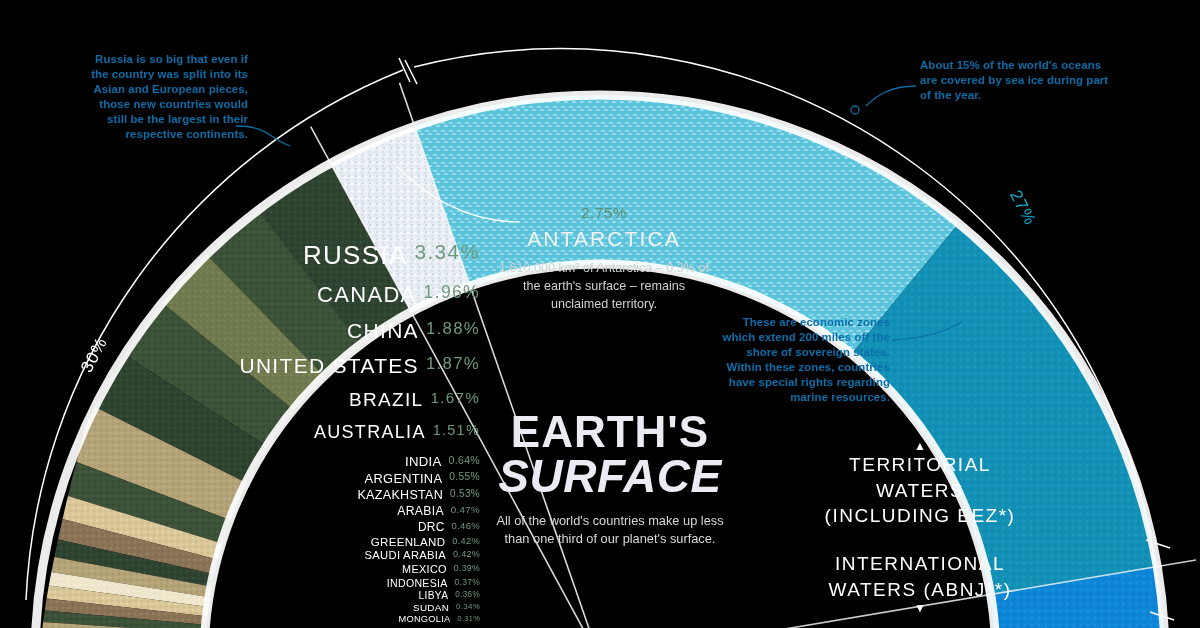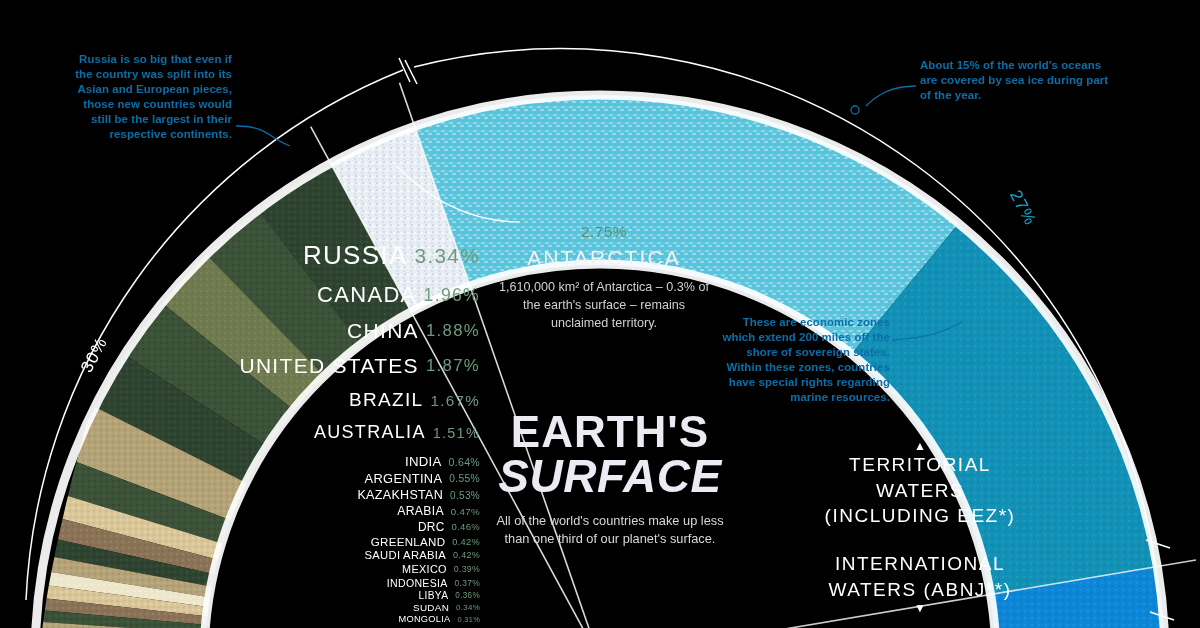--- a/index.html
+++ b/index.html
@@ -1,36 +1,36 @@
 <!DOCTYPE html>
 <html><head>
 <meta charset="utf-8">
 <style>
   html,body{margin:0;padding:0;background:#000;}
   body{width:1200px;height:628px;overflow:hidden;font-family:"Liberation Sans",sans-serif;}
   #stage{position:relative;width:1200px;height:628px;background:#000;overflow:hidden;}
   svg.chart{position:absolute;left:0;top:0;width:1200px;height:628px;}
 
   .anno{position:absolute;color:#0b6ea8;font-size:11.4px;line-height:1.32;letter-spacing:.1px;font-weight:600;}
-  .anno-left{left:60px;top:52px;width:172px;text-align:right;}
+  .anno-left{left:76px;top:52px;width:172px;text-align:right;}
   .anno-ice{left:920px;top:58px;width:190px;text-align:left;}
   .anno-eez{left:722px;top:315px;width:168px;text-align:right;}
 
-  .center-block{position:absolute;left:497px;top:223px;width:214px;text-align:center;}
+  .center-block{position:absolute;left:497px;top:204px;width:214px;text-align:center;}
   .pct-ant{color:#5d8f6f;font-size:15.5px;letter-spacing:.4px;}
   .ttl-ant{color:#f2f2f2;font-size:21px;letter-spacing:2.1px;margin-top:5px;font-weight:400;}
   .body-ant{color:#cfd2d0;font-size:12.6px;line-height:1.42;margin-top:9px;}
 
   .hero{position:absolute;left:490px;top:410px;width:240px;text-align:center;}
   .hero-l1{color:#eceaf3;font-size:44px;font-weight:700;letter-spacing:1px;line-height:.98;}
   .hero-l2{color:#eceaf3;font-size:46px;font-weight:700;font-style:italic;letter-spacing:.5px;line-height:1;}
   .hero-sub{color:#d6d8da;font-size:12.8px;line-height:1.42;margin-top:13px;}
 
   .clist{position:absolute;left:150px;top:240px;width:330px;}
-  .crow{display:flex;justify-content:flex-end;align-items:center;white-space:nowrap;}
+  .crow{display:flex;justify-content:flex-end;align-items:flex-start;white-space:nowrap;}
   .cname{color:#ffffff;font-weight:400;}
   .cval{color:#6e9a7d;margin-left:7px;}
 
   .legend{position:absolute;left:820px;top:440px;width:200px;text-align:center;color:#fff;}
   .lg-item{font-size:19px;letter-spacing:1.5px;line-height:1.35;}
   .lg-arrow{font-size:12px;line-height:1;color:#fff;}
   .lg-gap{height:22px;}
 
   .rot{position:absolute;color:#fff;font-size:17px;letter-spacing:1px;font-weight:400;}
   .rot-left{left:76px;top:345px;transform:rotate(-62deg);transform-origin:center;}

